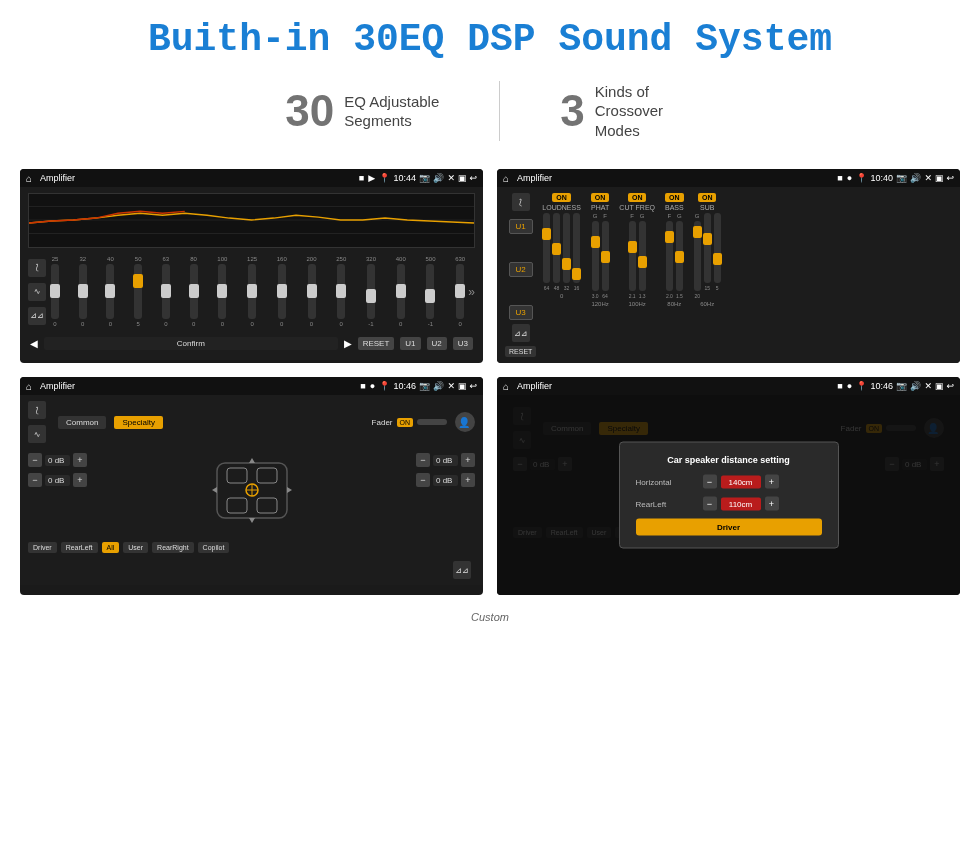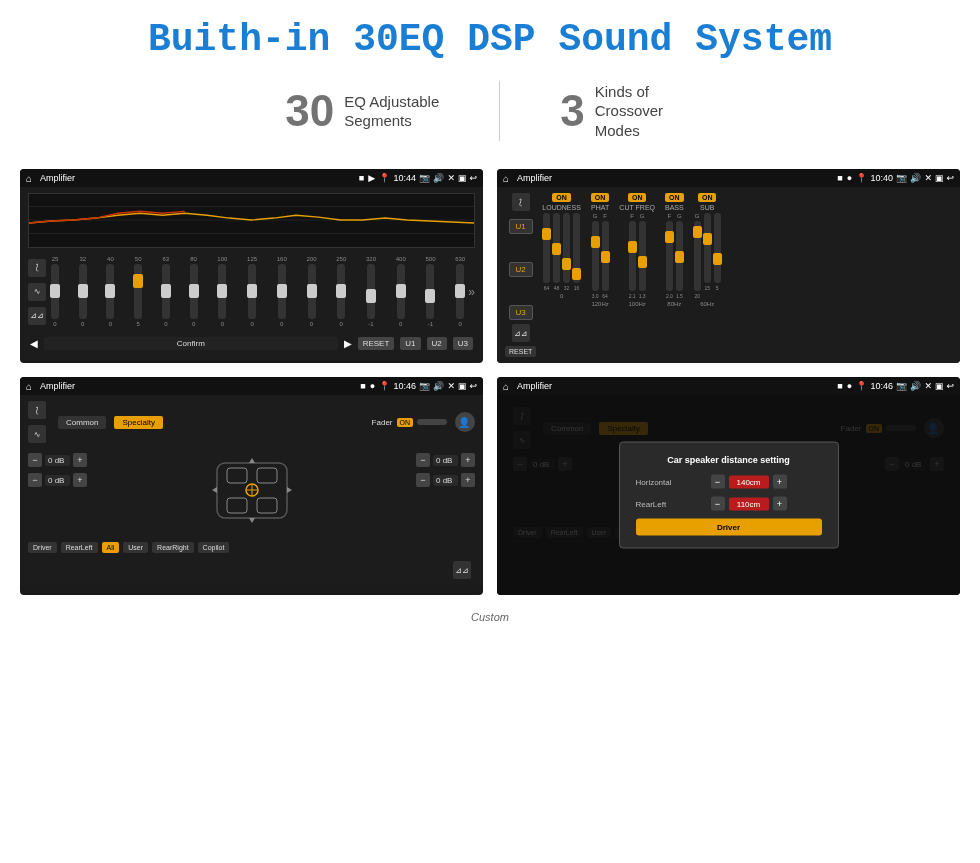--- a/index.html
+++ b/index.html
@@ -374,21 +374,21 @@
     .modal-title {
       font-size: 9px;
       color: #fff;
       font-weight: bold;
       margin-bottom: 10px;
       text-align: center;
     }
     .modal-row {
       display: flex;
       align-items: center;
-      gap: 20px;
+      gap: 12px;
       margin-bottom: 8px;
     }
     .modal-label {
       font-size: 8px;
       color: #bbb;
       width: 55px;
     }
     .modal-val-ctrl {
       display: flex;
       align-items: center;

